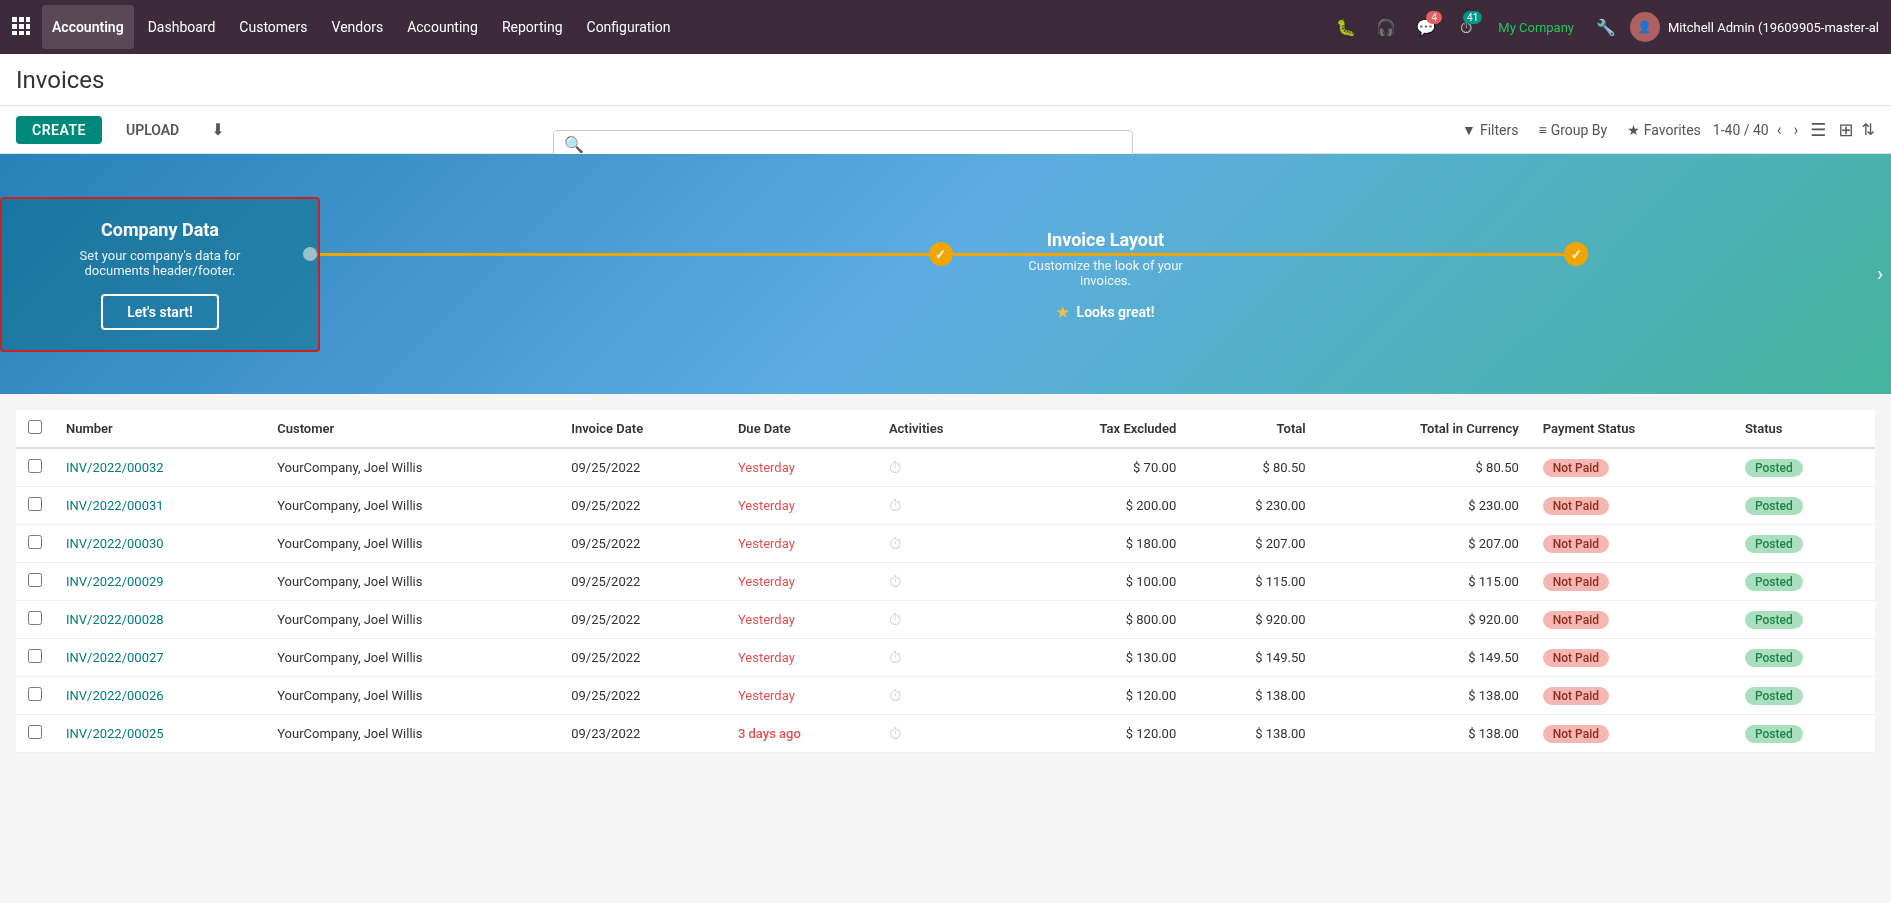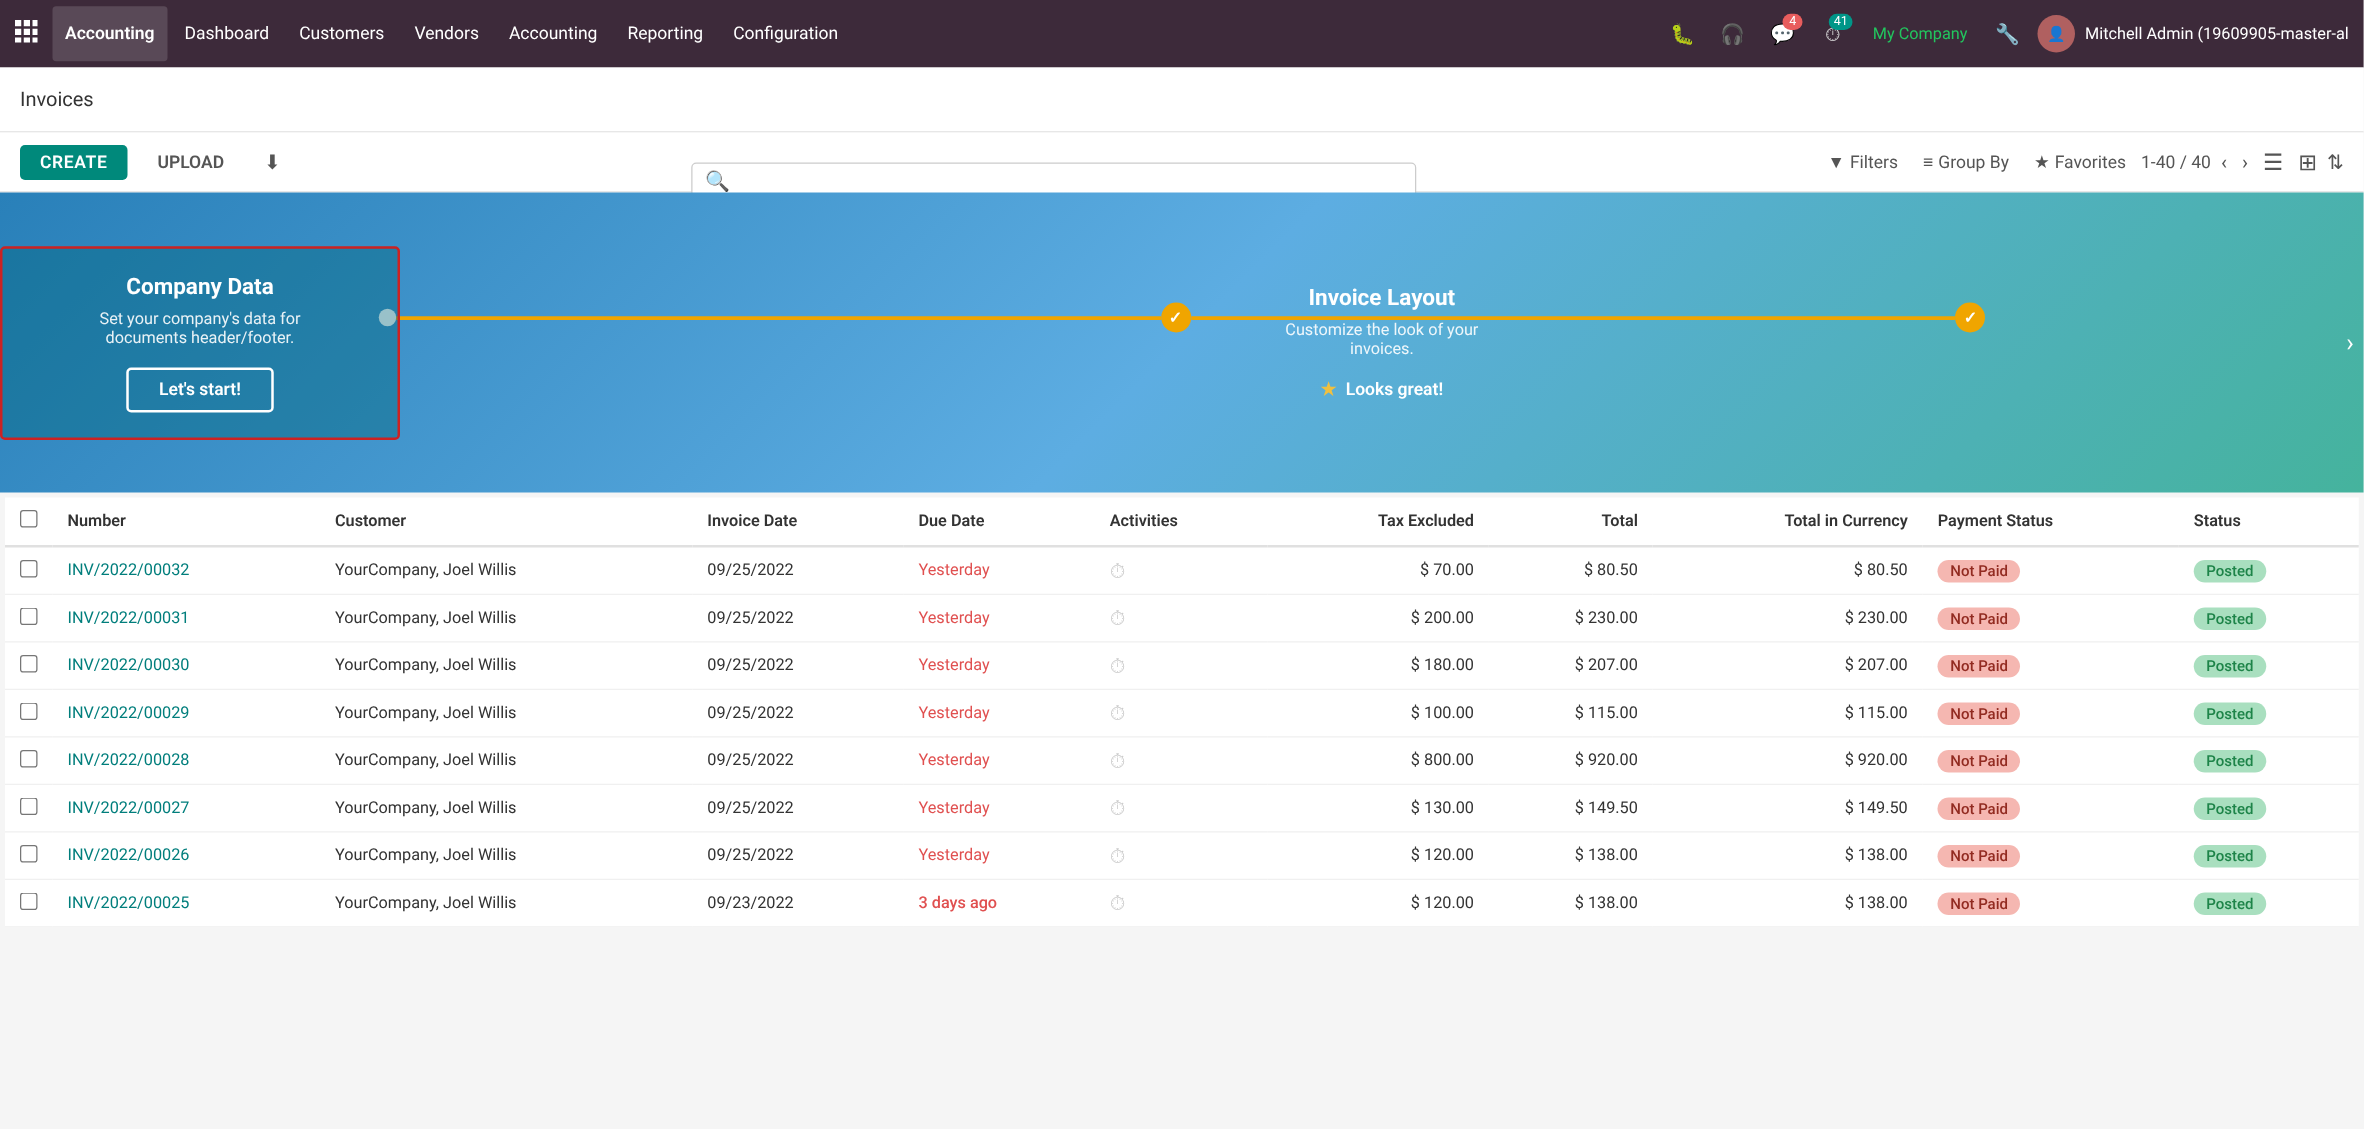--- a/index.html
+++ b/index.html
@@ -64,21 +64,21 @@
 
     
     .sub-header {
       background: white;
       padding: 8px 16px;
       display: flex;
       align-items: center;
       border-bottom: 1px solid #e0e0e0;
       height: 52px;
     }
-    .page-title { font-size: 16px; font-weight: 400; color: #333; }
+    .page-title { font-size: 24px; font-weight: 400; color: #333; }
     .btn-create {
       background: #00897b;
       color: white;
       border: none;
       padding: 6px 16px;
       border-radius: 4px;
       font-size: 14px;
       font-weight: 600;
       cursor: pointer;
       letter-spacing: 0.5px;
@@ -218,21 +218,21 @@
       transform: translateY(-50%);
       color: white;
       font-size: 20px;
       cursor: pointer;
       z-index: 3;
     }
 
     
     .table-container {
       background: white;
-      margin: 4px;
+      margin: 16px;
     }
     table {
       width: 100%;
       border-collapse: collapse;
     }
     thead tr {
       border-bottom: 2px solid #e0e0e0;
     }
     thead th {
       padding: 10px 12px;

